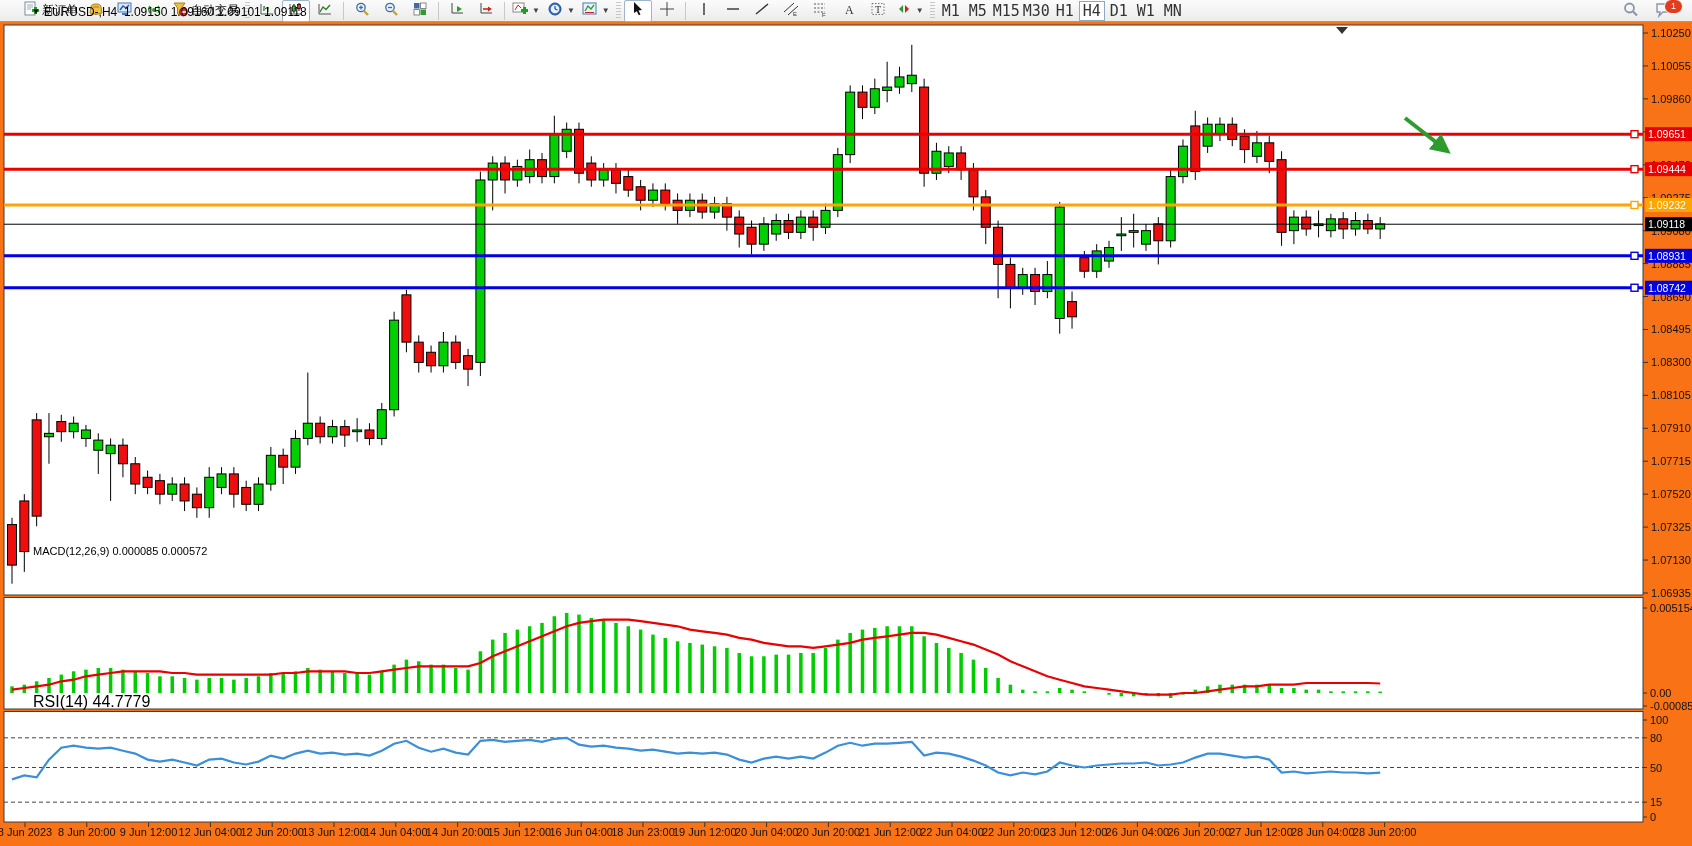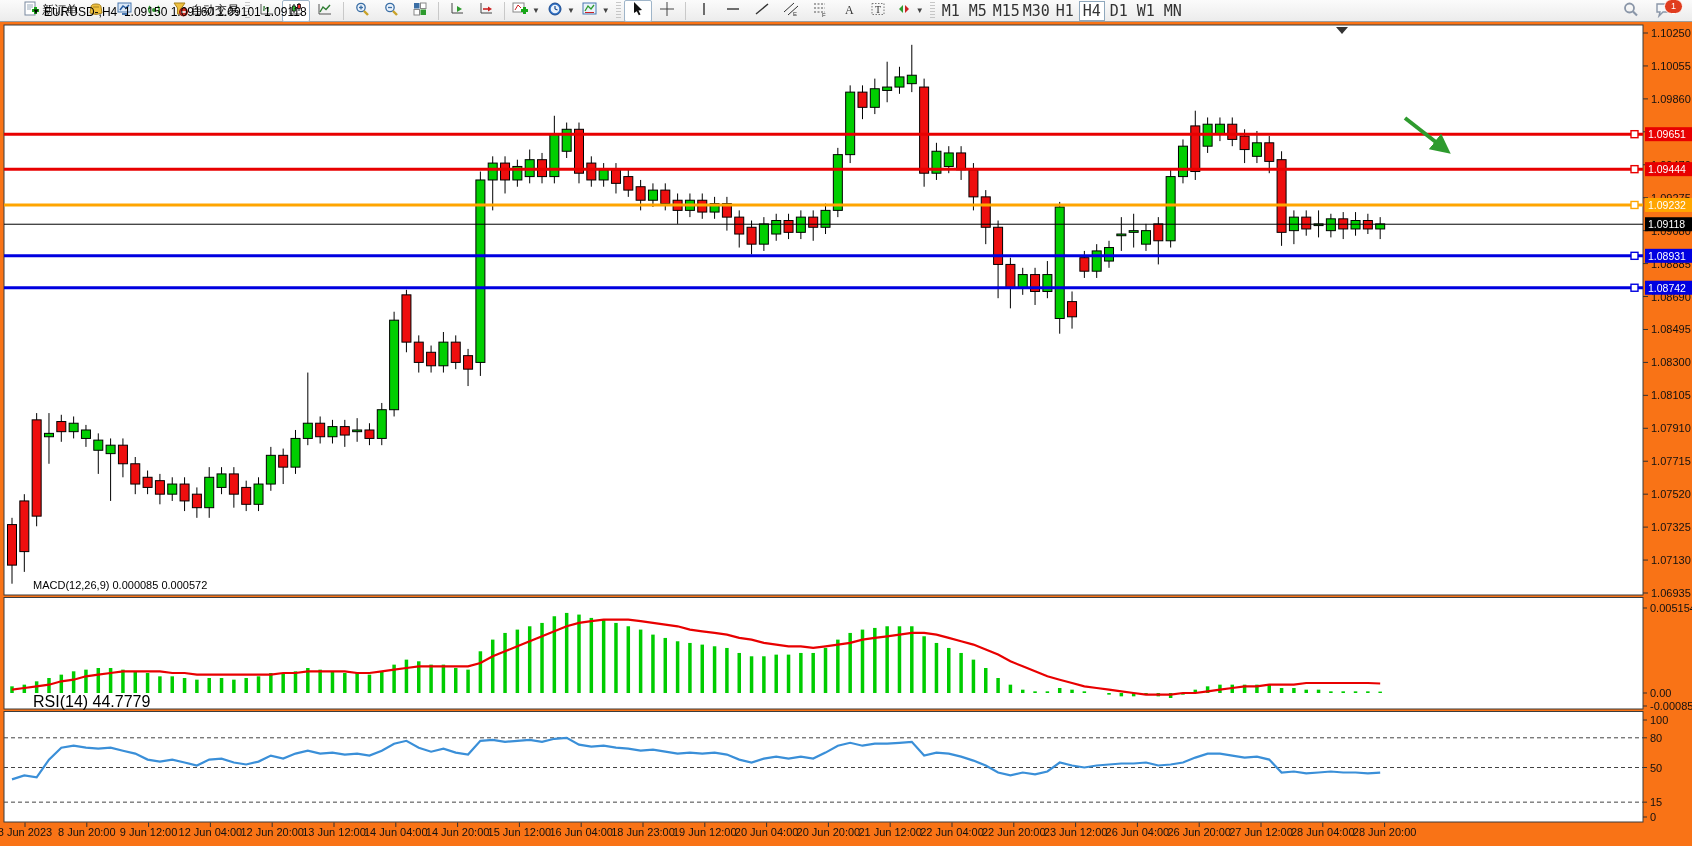--- a/index.html
+++ b/index.html
@@ -18,21 +18,21 @@
     color:#333;border:1px solid transparent;font-family:"DejaVu Sans Mono","Liberation Mono",monospace;}
   .tf.active{background:#fff;border:1px solid #8fa8bd;}
   .tb-right{margin-left:auto;display:flex;align-items:center;gap:6px;padding-right:14px;}
   .chat-wrap{position:relative;width:22px;height:20px;}
   .chat-badge{position:absolute;right:-6px;top:-2px;min-width:13px;height:13px;border-radius:8px;background:#e03c1e;
     color:#fff;font-size:9px;display:flex;align-items:center;justify-content:center;border:1px solid #fff;padding:0 2px;}
   
   .chart-area{position:absolute;left:0;top:22px;width:1692px;height:824px;background:#f97316;}
   .overlay{position:absolute;color:#000;white-space:nowrap;margin-left:24px;}
   #chart-title{left:8px;top:5px;font-size:12px;}
-  #macd-label{left:9px;top:579px;font-size:11px;}
+  #macd-label{left:9px;top:545px;font-size:11px;}
   #rsi-label{left:9px;top:693px;font-size:16px;}
   .tri{font-size:8px;vertical-align:2px;margin-right:4px;}
 </style>
 </head>
 <body>
 
 <div class="toolbar">
   <div class="tbtn">
     <span><svg width="16" height="16">
           <rect x="2" y="1" width="10" height="13" fill="#fff" stroke="#7a8aa0"></rect>

